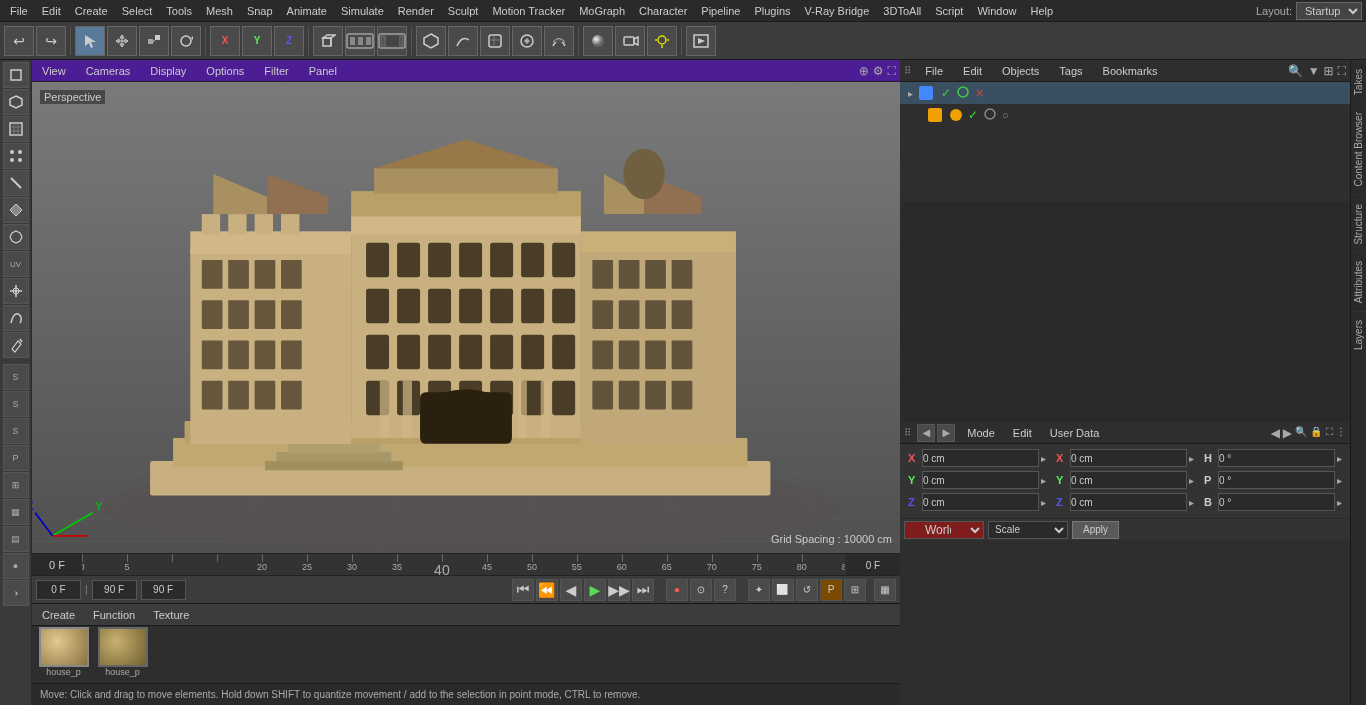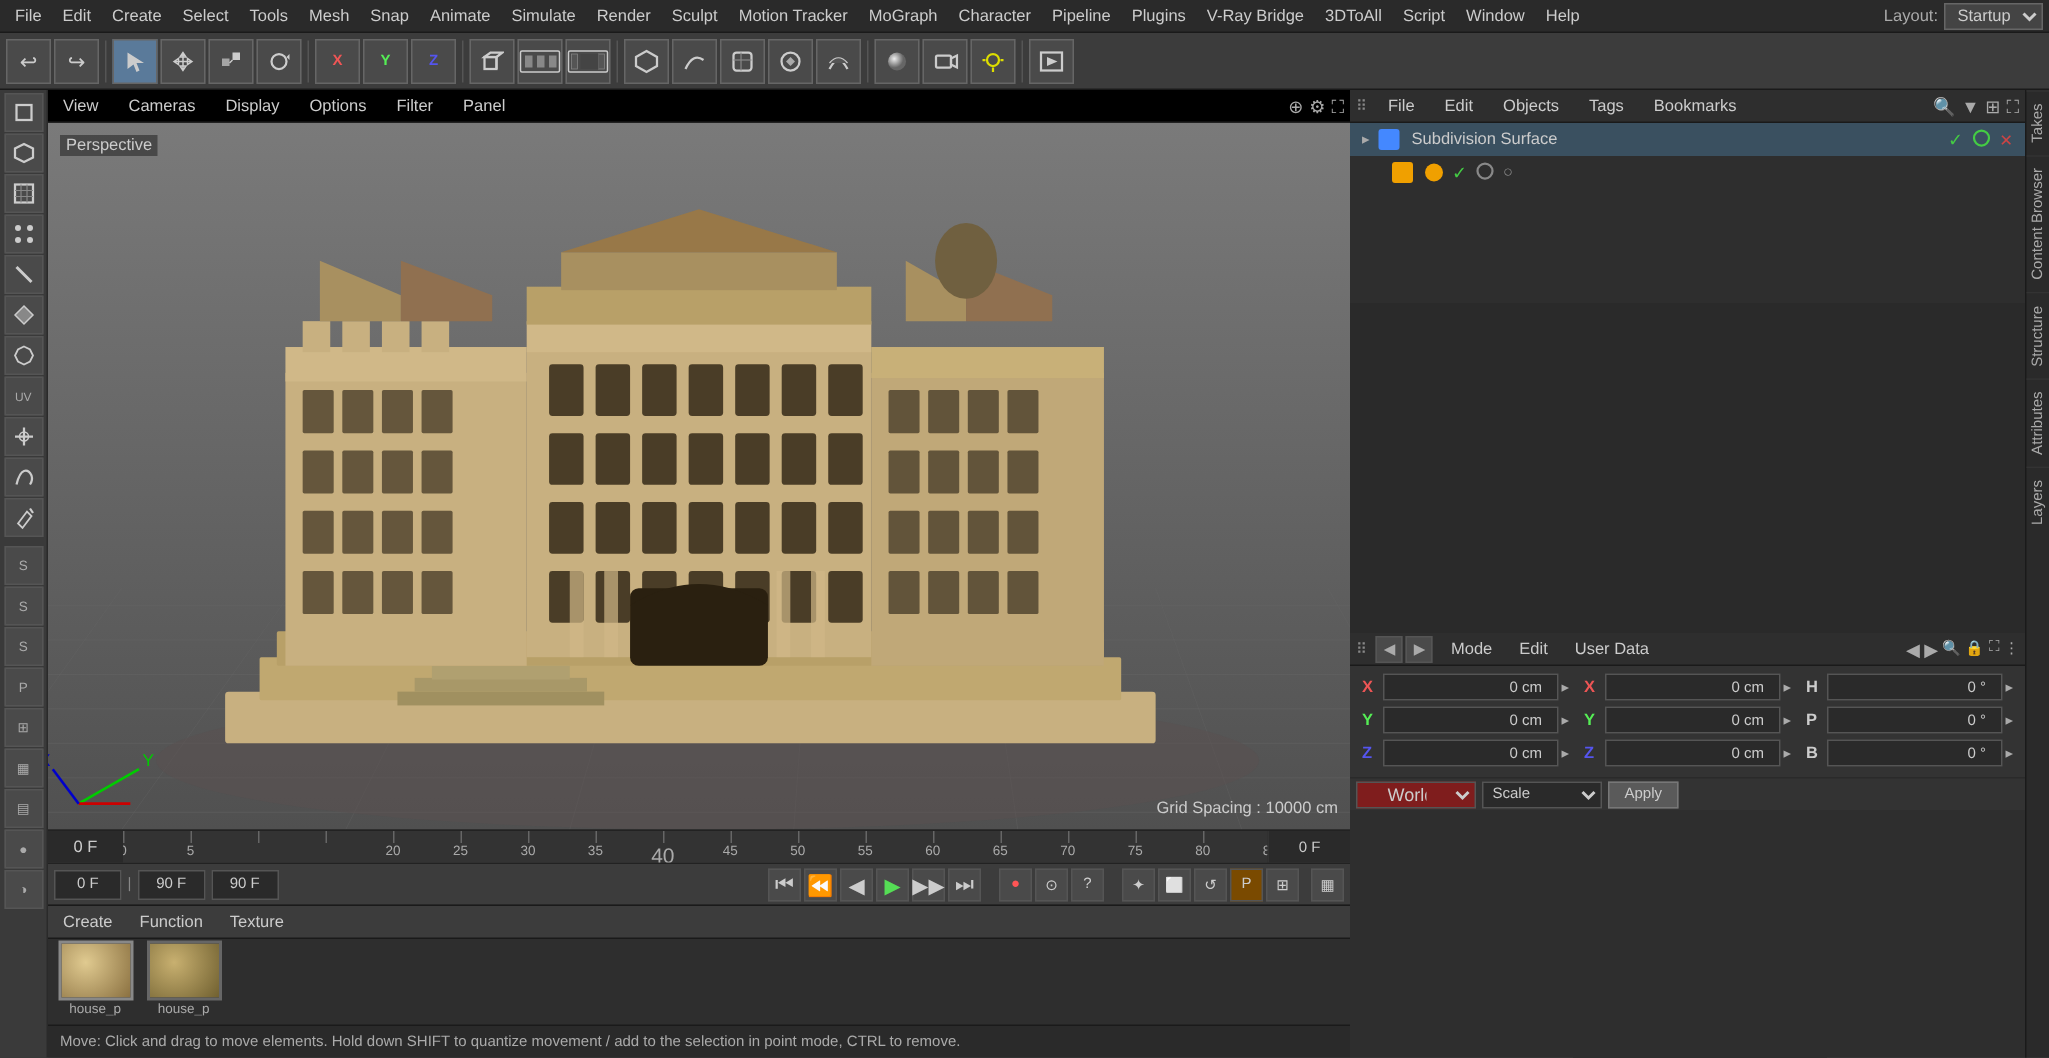--- a/index.html
+++ b/index.html
@@ -19,21 +19,21 @@
     .tool-separator { width: 1px; height: 28px; background: #555; margin: 0 2px; }
 
     
     #main { display: flex; width: 100%; height: calc(705px - 22px - 38px); }
 
     
     #left-toolbar { width: 32px; background: #3a3a3a; display: flex; flex-direction: column; align-items: center; padding: 2px; gap: 1px; border-right: 1px solid #2a2a2a; flex-shrink: 0; }
     .lt-btn { width: 26px; height: 26px; background: #4a4a4a; border: 1px solid #555; display: flex; align-items: center; justify-content: center; cursor: pointer; color: #ccc; font-size: 11px; }
 
     
-    #viewport-topbar { height: 22px; background: #000000; display: flex; align-items: center; padding: 0 4px; gap: 8px; border-bottom: 1px solid #222; }
+    #viewport-topbar { height: 22px; background: #4c1d95; display: flex; align-items: center; padding: 0 4px; gap: 8px; border-bottom: 1px solid #222; }
     .vt-menu { padding: 2px 6px; color: #ccc; cursor: pointer; font-size: 11px; }
     .vt-icons { margin-left: auto; display: flex; gap: 4px; }
     .vt-icon { color: #aaa; font-size: 12px; cursor: pointer; }
 
     
     #viewport { flex: 1; position: relative; background: #5a5a5a; overflow: hidden; cursor: crosshair; }
     .viewport-label { position: absolute; top: 8px; left: 8px; color: #ccc; font-size: 11px; background: rgba(0,0,0,0.4); padding: 1px 4px; }
     .grid-spacing { position: absolute; bottom: 8px; right: 8px; color: #ccc; font-size: 11px; }
 
     
@@ -63,21 +63,21 @@
     #attr-subheader { height: 22px; background: #2e2e2e; display: flex; align-items: center; padding: 0 4px; gap: 6px; border-bottom: 1px solid #1a1a1a; }
     .attr-nav { display: flex; gap: 2px; }
     .attr-nav-btn { width: 18px; height: 18px; background: #4a4a4a; border: 1px solid #555; color: #aaa; font-size: 10px; display: flex; align-items: center; justify-content: center; cursor: pointer; }
     .attr-menu { padding: 1px 6px; color: #ccc; cursor: pointer; font-size: 11px; }
     .attr-icons-right { margin-left: auto; display: flex; gap: 3px; }
 
     
     #coord-panel { background: #333; padding: 4px; }
     .coord-row { display: flex; align-items: center; height: 20px; margin-bottom: 2px; }
     .coord-label { width: 14px; color: #ccc; font-size: 11px; font-weight: bold; }
-    .coord-input { flex: 1; height: 18px; background: #2a2a2a; border: 1px solid #555; color: #ccc; font-size: 10px; text-align: right; padding-right: 10px; }
+    .coord-input { flex: 1; height: 18px; background: #2a2a2a; border: 1px solid #555; color: #ccc; font-size: 10px; text-align: left; padding-right: 10px; }
     .coord-unit { color: #aaa; font-size: 10px; margin-left: 2px; margin-right: 6px; }
 
     
     #bottom-coord { height: 22px; background: #333; display: flex; align-items: center; gap: 4px; padding: 0 4px; border-top: 1px solid #2a2a2a; }
     .world-select { height: 18px; background: #7f1d1d; border: 1px solid #555; color: #ccc; font-size: 12px; padding: 0 16px; width: 80px; }
     .scale-select { height: 18px; background: #2a2a2a; border: 1px solid #555; color: #ccc; font-size: 10px; padding: 0 2px; width: 80px; }
     .apply-btn { height: 18px; background: #5a5a5a; border: 1px solid #777; color: #ccc; font-size: 10px; padding: 0 10px; cursor: pointer; }
 
     
     #material-bar { height: 80px; background: #2e2e2e; border-top: 1px solid #1a1a1a; display: flex; flex-direction: column; }
@@ -638,21 +638,20 @@
           <span class="om-icon">⊞</span>
           <span class="om-icon">⛶</span>
         </div>
       </div>
 
       <div id="obj-list">
 
         <div class="obj-row" style="background:#3a5060;">
           <span class="obj-expand">▸</span>
           <span style="display:inline-block;width:14px;height:14px;background:#4488ff;border-radius:2px;margin-right:4px;"></span>
-          <span class="obj-name">Subdivision Surface</span>
           <span class="obj-check-green">✓</span>
           <span style="margin-left:2px;">
             <svg width="12" height="12">
                 <circle cx="6" cy="6" r="5" fill="none" stroke="#4c4" stroke-width="1.5"></circle>
               </svg>
           </span>
           <span style="margin-left:2px;color:#c44;">✕</span>
         </div>
 
         <div class="obj-row">

